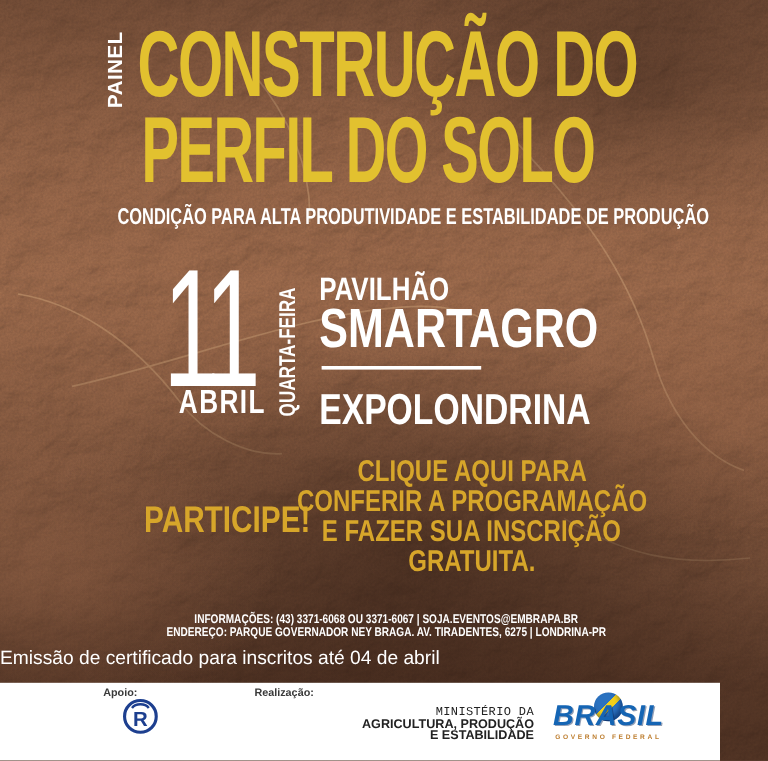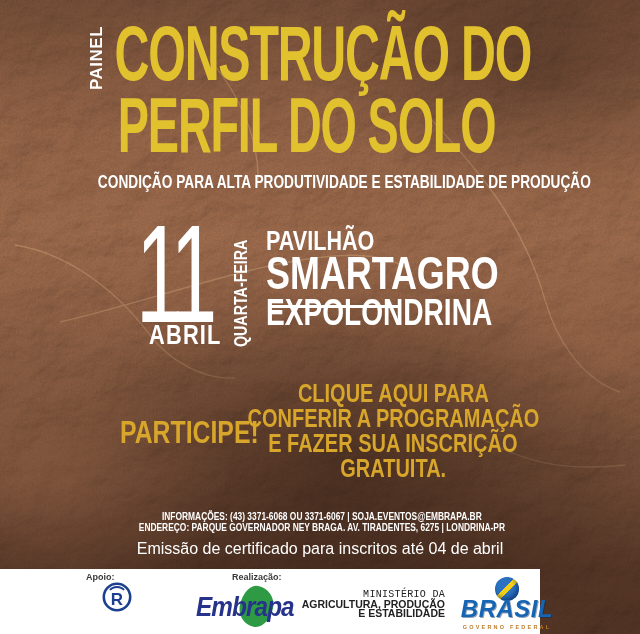--- a/index.html
+++ b/index.html
@@ -34,51 +34,51 @@
   .subtitle{left:2px;top:172px;width:640px;text-align:center;font-size:19px;font-weight:bold;}
 
   .day{left:136px;top:204px;font-size:140px;font-weight:normal;color:#fff;letter-spacing:-10px;}
   .month{left:149px;top:321px;font-size:28px;font-weight:bold;color:#fff;letter-spacing:1.5px;}
   .weekday{left:231px;top:347px;width:118px;font-size:19px;font-weight:bold;color:#fff;
            transform:rotate(-90deg);transform-origin:top left;}
 
   .venue1{left:266px;top:228px;font-size:27px;font-weight:bold;color:#fff;}
   .venue2{left:266px;top:250px;font-size:46px;font-weight:bold;color:#fff;}
   .venue-rule{position:absolute;z-index:2;left:268px;top:305px;width:133px;height:3px;background:#fff;}
-  .venue3{left:266px;top:295px;font-size:36px;font-weight:bold;color:#fff;}
+  .venue3{left:266px;top:323px;font-size:36px;font-weight:bold;color:#fff;}
 
   .participe{left:120px;top:401px;font-size:31px;font-weight:bold;margin-top:16px;}
   .cta{left:73px;top:381px;width:640px;text-align:center;font-size:25px;font-weight:bold;}
   .cta div{line-height:25px;}
 
   .info{left:2px;top:511px;width:640px;text-align:center;color:#fff;font-weight:bold;font-size:10.5px;}
   .info div{line-height:11px;}
-  .cert{left:0;top:541px;width:640px;text-align:center;color:#fff;font-size:16px;font-weight:normal;}
+  .cert{left:0;top:541px;width:640px;color:#fff;font-size:16px;font-weight:normal;}
 
-  .footer{position:absolute;z-index:3;left:0;top:569px;width:540px;height:65px;background:#fff;}
+  .footer{position:absolute;z-index:3;left:0;top:569px;width:600px;height:65px;background:#fff;}
   .flabel{position:absolute;font-size:9px;font-weight:bold;color:#3a3a3a;}
   .apoio-label{left:86px;top:3px;}
-  .realizacao-label{left:232px;top:3px;}
+  .realizacao-label{left:212px;top:3px;}
   .srp-logo{position:absolute;left:98px;top:12px;}
   .srp-text{position:absolute;left:62px;top:45px;width:110px;text-align:center;
             font-size:7.2px;font-weight:bold;color:var(--srp-blue,#1d3f8f);line-height:7.8px;letter-spacing:.2px;}
   .embrapa{position:absolute;left:196px;top:17px;width:120px;height:42px;}
   .embrapa-leaf{position:absolute;left:44px;top:0;width:33px;height:41px;
                 background:var(--embrapa-green,#2e9b44);
                 border-radius:42% 58% 46% 54% / 55% 45% 55% 45%;transform:rotate(12deg);}
   .embrapa-word{position:absolute;left:0;top:6px;font-size:27px;font-weight:bold;font-style:italic;
                 color:var(--embrapa-blue,#27338b);letter-spacing:-1px;transform:scaleX(.9);transform-origin:left top;white-space:nowrap;}
   .ministerio{position:absolute;left:285px;top:21px;width:160px;text-align:right;color:#222;}
   .ministerio .m1{font-size:10px;font-weight:normal;line-height:9.6px;letter-spacing:.3px;font-family:Liberation Mono, monospace;}
   .ministerio .m2{font-size:10.5px;font-weight:bold;line-height:9.8px;}
   .brasil{position:absolute;left:452px;top:10px;width:110px;text-align:center;}
   .brasil-globe{position:absolute;left:43px;top:-2px;width:24px;height:24px;border-radius:50%;
                 background:linear-gradient(135deg,#2b72c0 42%,#f3cf1a 42%,#f3cf1a 58%,#2b72c0 58%);
                 box-shadow:inset -2px -3px 4px rgba(0,30,80,.55);}
-  .brasil-word{position:relative;margin-top:16px;font-size:24px;font-weight:bold;font-style:italic;
+  .brasil-word{position:relative;margin-top:4px;font-size:24px;font-weight:bold;font-style:italic;
                color:var(--brasil-blue,#1565b4);letter-spacing:.5px;
                text-shadow:1px 1px 0 rgba(10,40,90,.45);}
   .brasil-sub{margin-top:1px;font-size:5.5px;font-weight:bold;letter-spacing:2.2px;color:#bd7d2e;}
 </style>
 </head>
 <body>
 
 <div class="poster">
 
   <svg class="soil-svg" width="640" height="634" xmlns="http://www.w3.org/2000/svg" aria-hidden="true">
@@ -159,24 +159,20 @@
   <div class="footer">
     <div class="flabel apoio-label">Apoio:</div>
 
     <svg class="srp-logo" width="40" height="34" aria-hidden="true">
       <circle cx="19" cy="16" r="13.2" fill="none" stroke="#1d3f8f" stroke-width="2.6"></circle>
       <path d="M12,9 A 8,6 0 0 1 26,9" fill="none" stroke="#1d3f8f" stroke-width="2"></path>
       <text x="19" y="24" text-anchor="middle" font-size="17" font-weight="bold" fill="#1d3f8f" font-family="Liberation Sans, sans-serif">R</text>
     </svg>
 
     <div class="flabel realizacao-label">Realização:</div>
-    <div class="embrapa">
-      <div class="embrapa-leaf"></div>
-      <div class="embrapa-word">Embrapa</div>
-    </div>
 
     <div class="ministerio">
       <div class="m1">MINISTÉRIO DA</div>
       <div class="m2">AGRICULTURA, PRODUÇÃO</div>
       <div class="m2">E ESTABILIDADE</div>
     </div>
 
     <div class="brasil">
       <div class="brasil-globe"></div>
       <div class="brasil-word">BRASIL</div>

